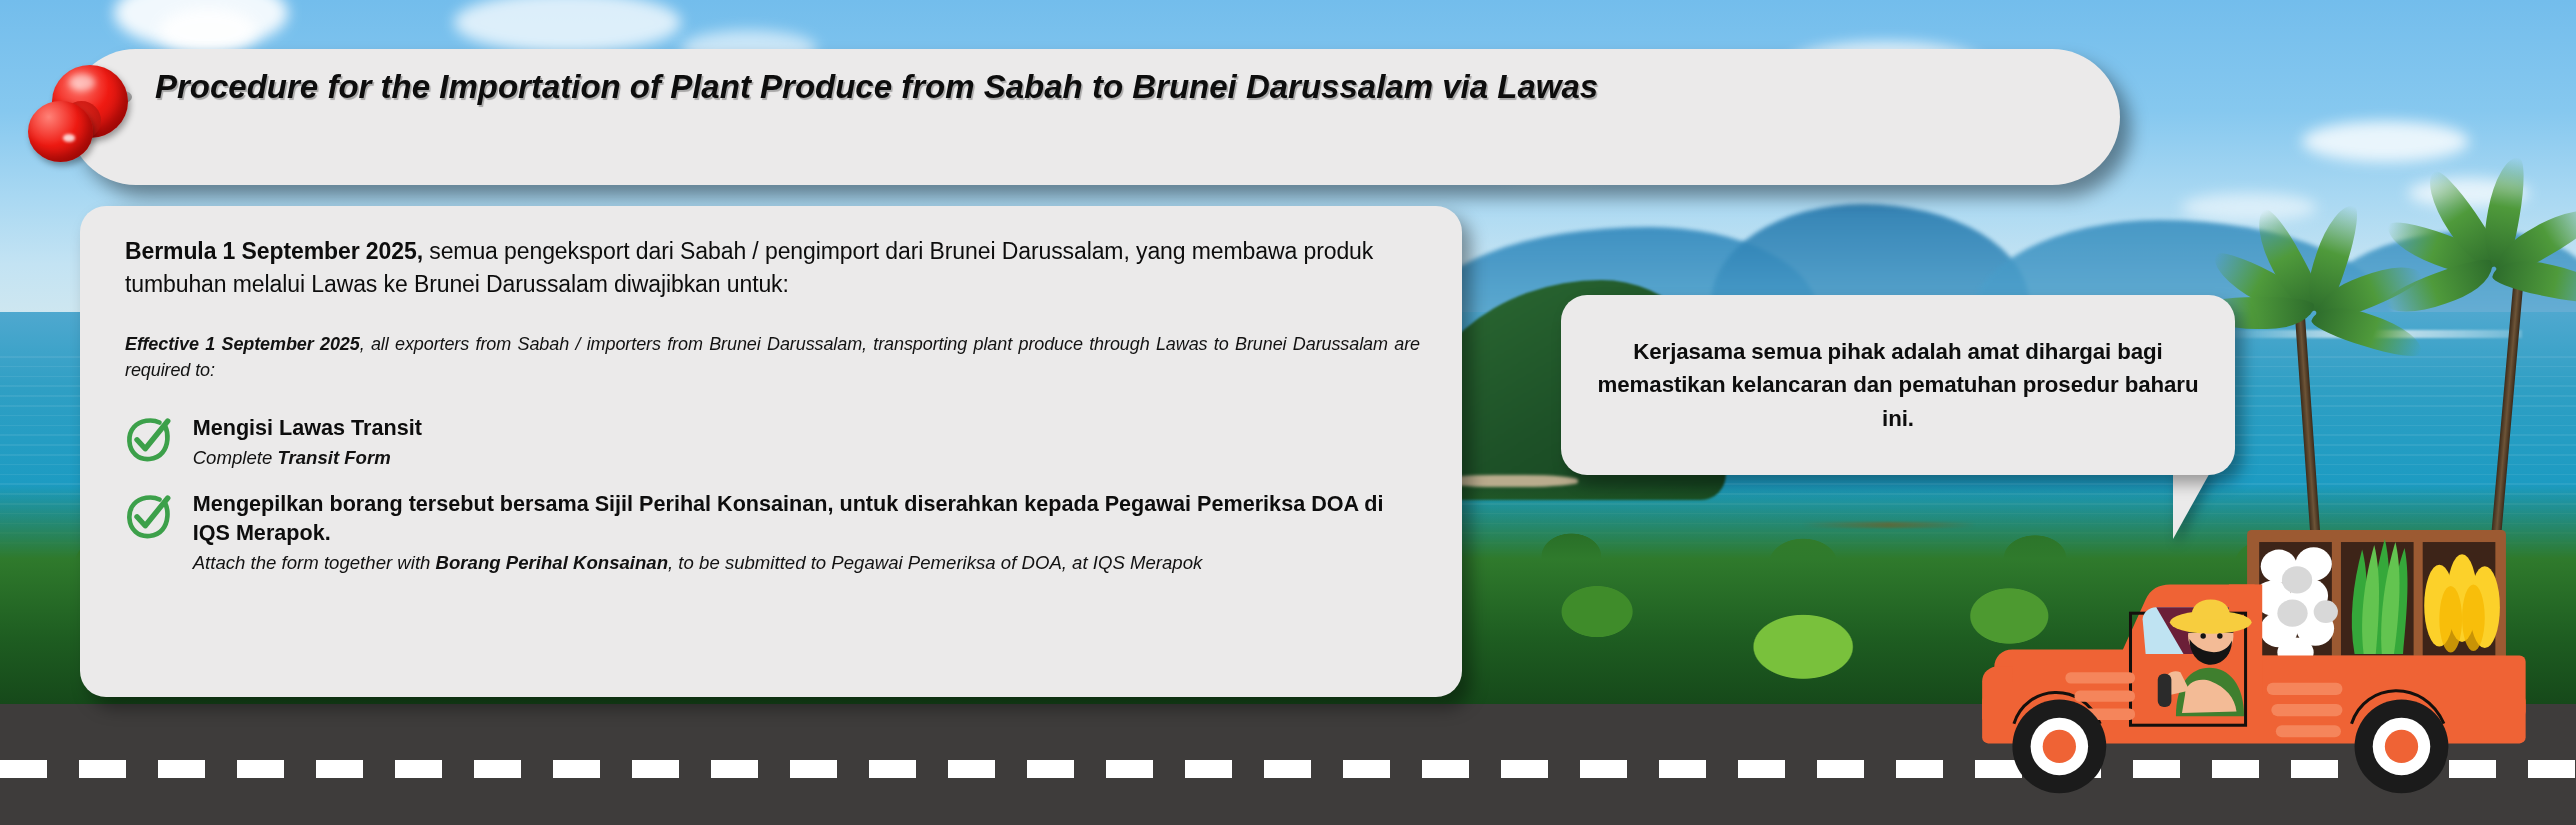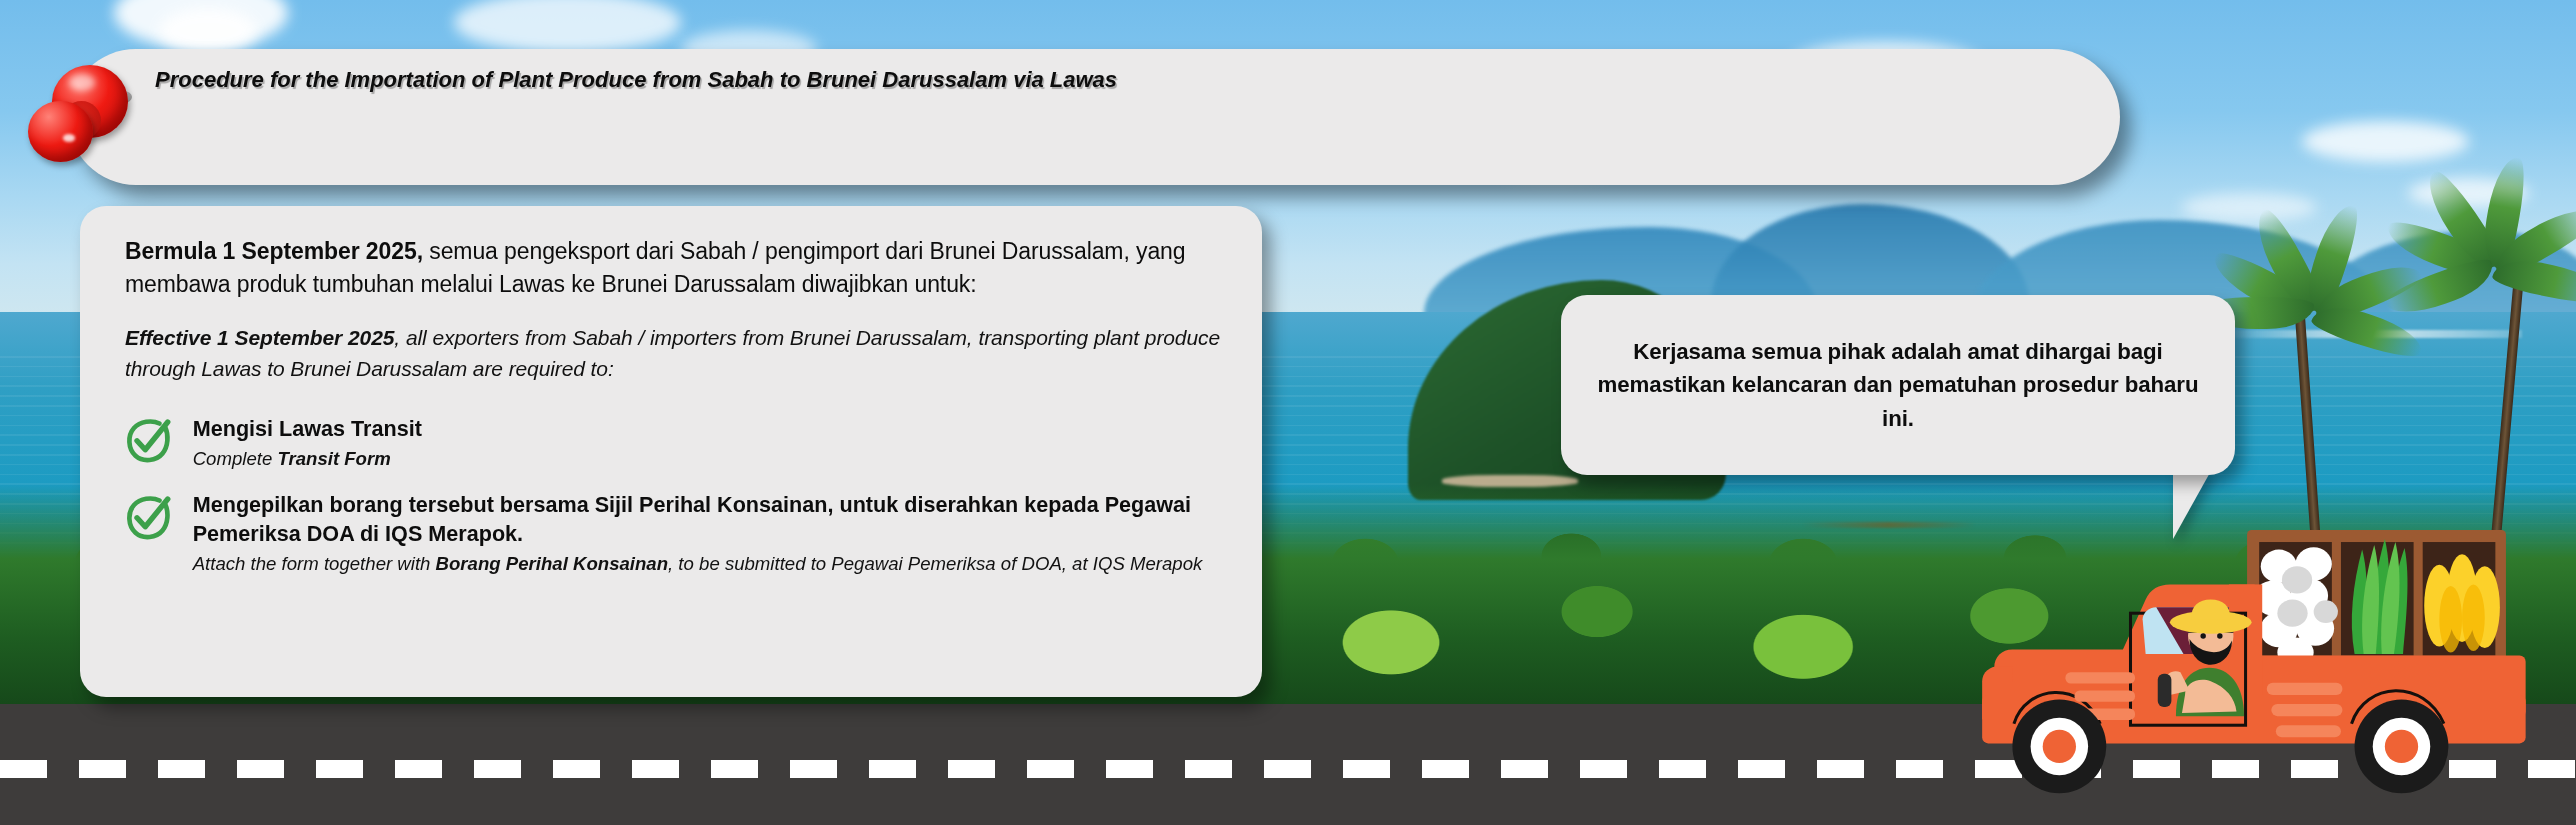--- a/index.html
+++ b/index.html
@@ -156,21 +156,21 @@
     border-radius:68px;
     box-shadow:10.6px 12px 18px rgba(0,0,0,.40);
     padding:15px 0 0 87px;
   }
   .title-line1{
     font-size:36px; font-weight:bold; color:#0d0d0d; letter-spacing:-0.2px;
     white-space:nowrap; line-height:1.22;
     text-shadow:1.5px 1.5px 0.8px rgba(0,0,0,.28);
   }
   .title-line2{
-    font-size:22px; font-weight:bold; font-style:italic; color:#0d0d0d;
+    font-size:33px; font-weight:bold; font-style:italic; color:#0d0d0d;
     white-space:nowrap; line-height:1.25; margin-top:1.5px;
     text-shadow:1.5px 1.5px 0.8px rgba(0,0,0,.28);
   }
 
   
   .pushpin{ position:absolute; left:23px; top:59px; width:114px; height:106px; }
   .pin-head{
     position:absolute; left:29px; top:6px; width:76px; height:73px;
     border-radius:50%;
     background:radial-gradient(circle at 35% 28%, #ff7a70 0%, #f01b13 42%, #b70c08 100%);
@@ -196,32 +196,32 @@
     border-radius:50%; background:rgba(255,255,255,.8); filter:blur(1.5px);
   }
   .pin-spike{
     position:absolute; left:92px; top:32px; width:16.7px; height:12px;
     border-radius:50%;
     background:radial-gradient(circle at 30% 30%, #e9e9e9, #8d8d8d);
   }
 
   
   .main-card{
-    position:absolute; left:80px; top:206px; width:1182px; height:491px;
+    position:absolute; left:80px; top:206px; width:1382px; height:491px;
     background:#ebeaea; border-radius:26px;
     box-shadow:9px 10.6px 16.7px rgba(0,0,0,.38);
     padding:29px 42px 0 45px;
   }
   .para-ms{
     font-size:23px; color:#0d0d0d; line-height:1.44; letter-spacing:-0.1px;
   }
   .para-ms b{ font-weight:bold; }
   .para-en{
-    margin-top:22px;
-    font-size:21px; font-style:italic; color:#121212; line-height:1.46;
+    margin-top:30px;
+    font-size:18px; font-style:italic; color:#121212; line-height:1.46;
     text-align:justify; letter-spacing:-0.1px;
   }
   .para-en b{ font-weight:bold; }
 
   .checklist{ margin-top:30px; }
   .check-row{ display:flex; align-items:flex-start; gap:19.7px; margin-bottom:19.7px; }
   .check-icon{ flex:0 0 auto; width:48px; height:48px; margin-top:1.5px; }
   .check-text .ms{
     font-size:21.6px; font-weight:bold; color:#0d0d0d; line-height:1.34;
   }

